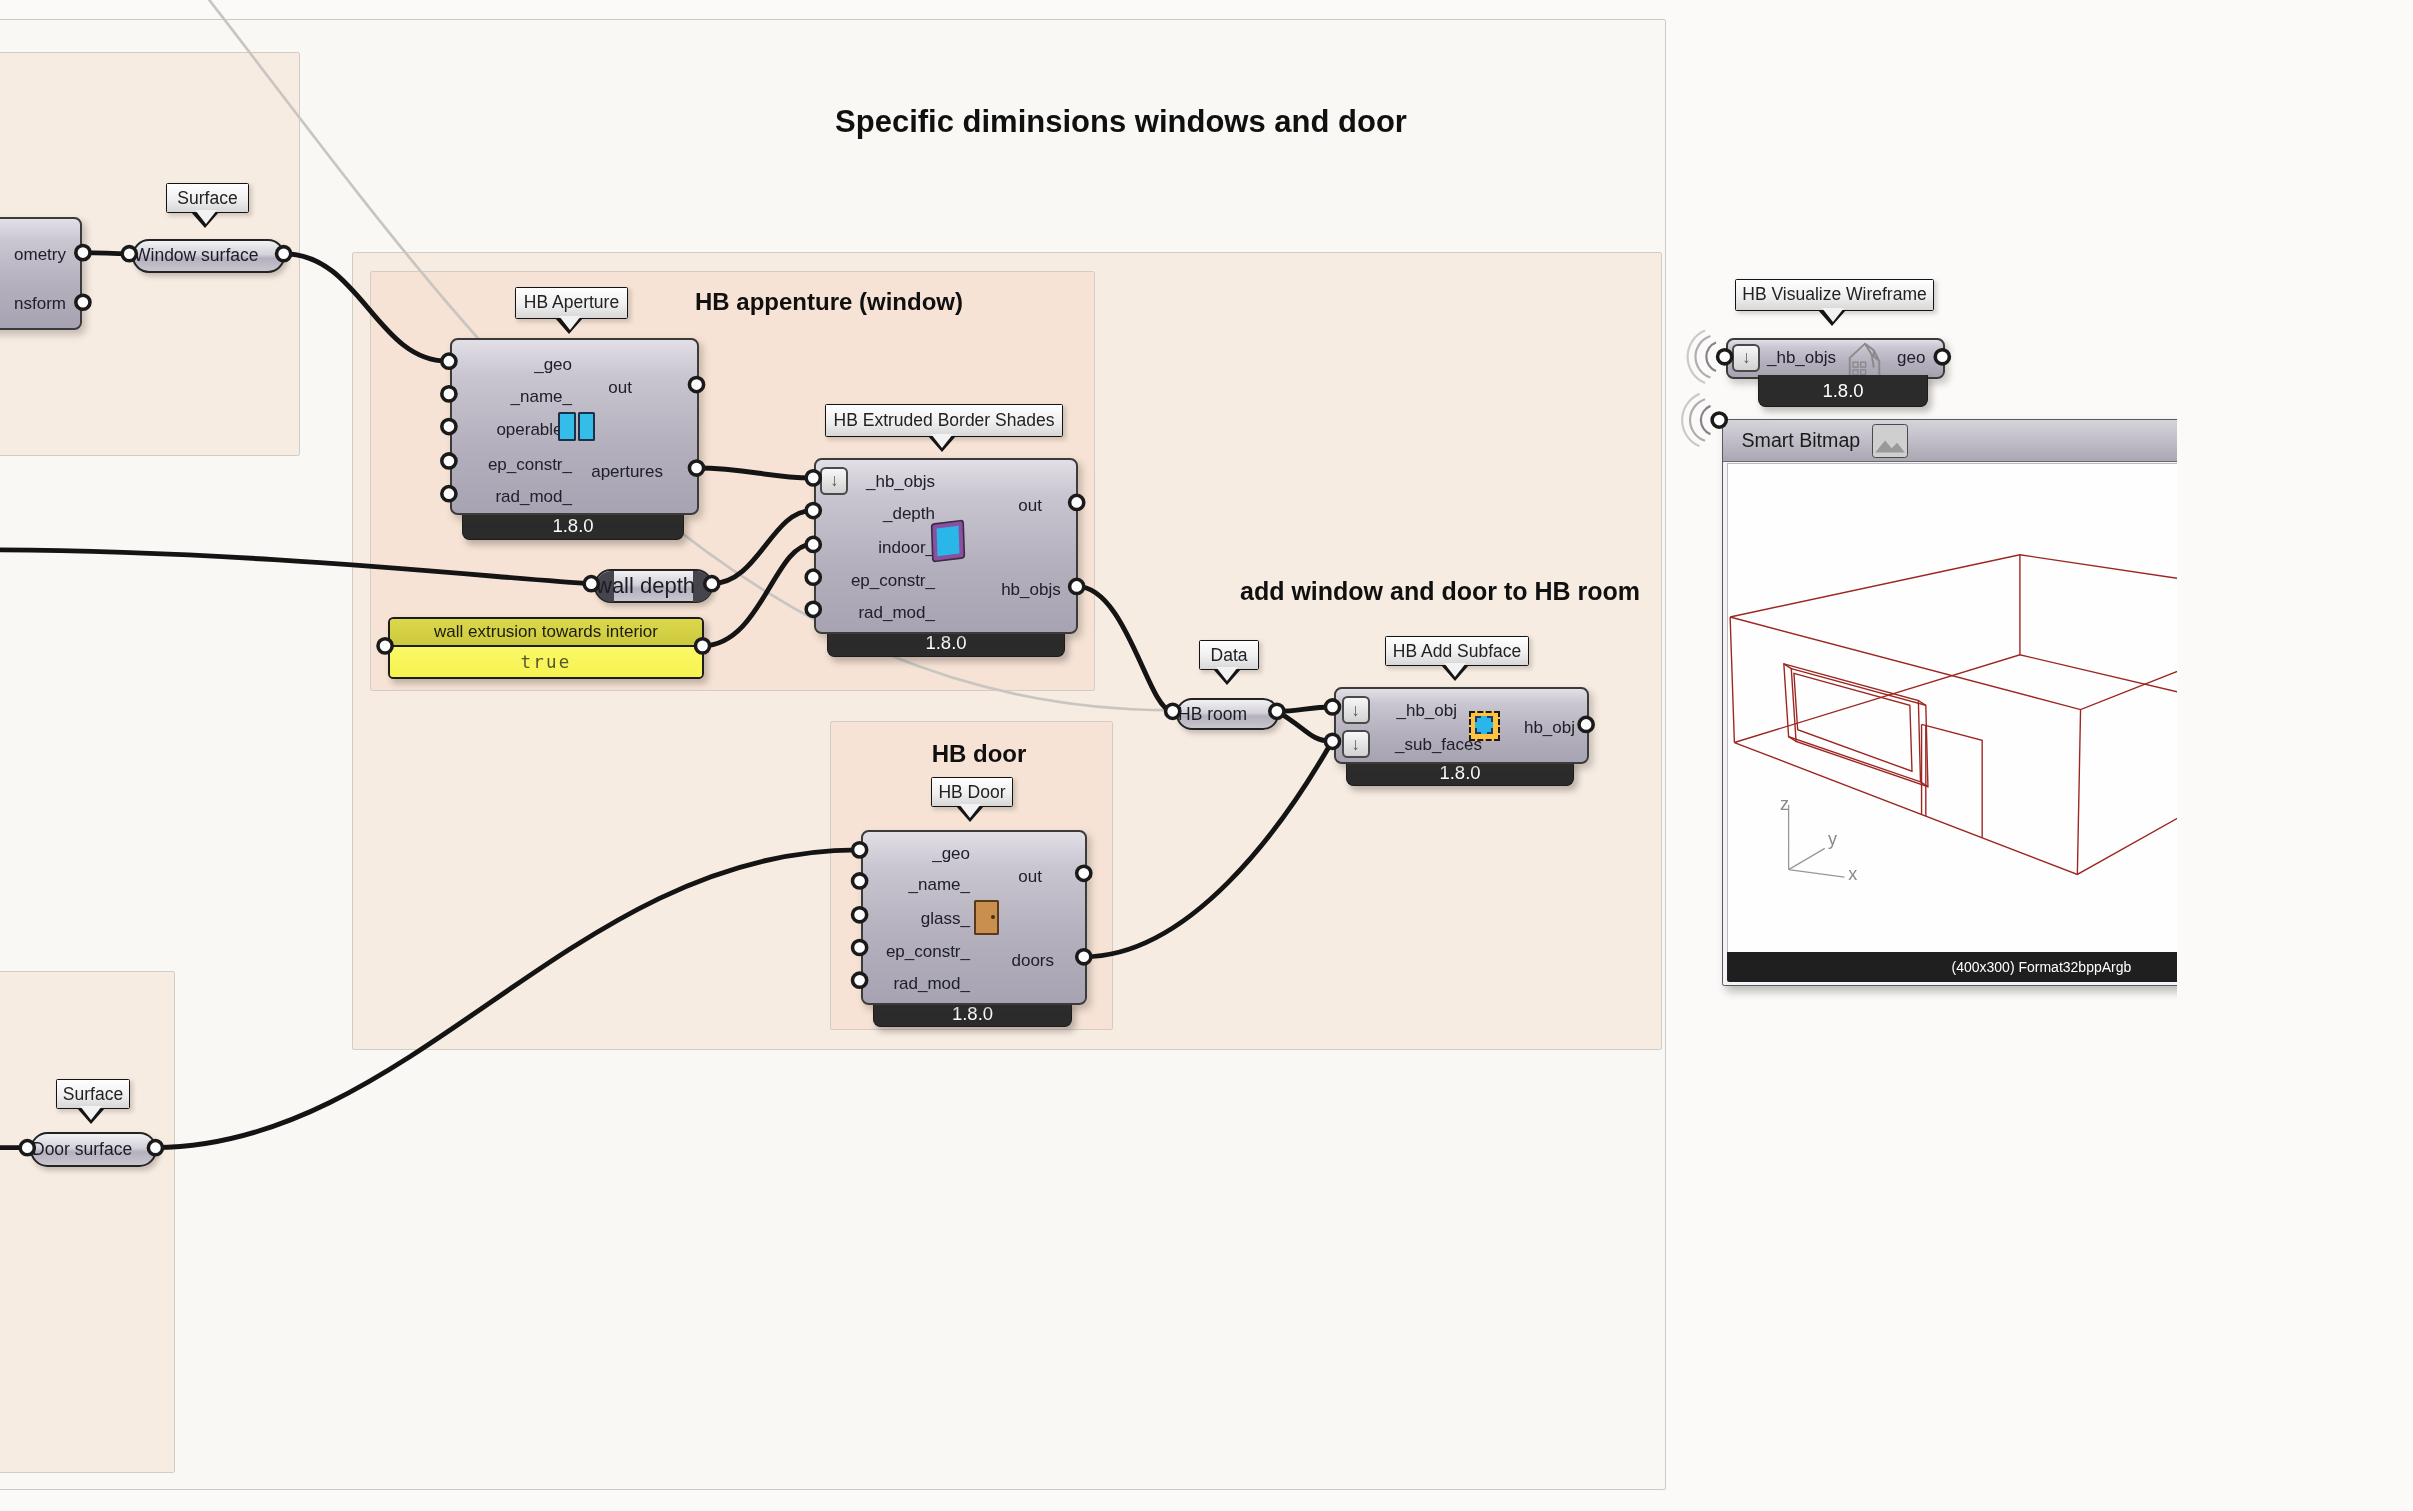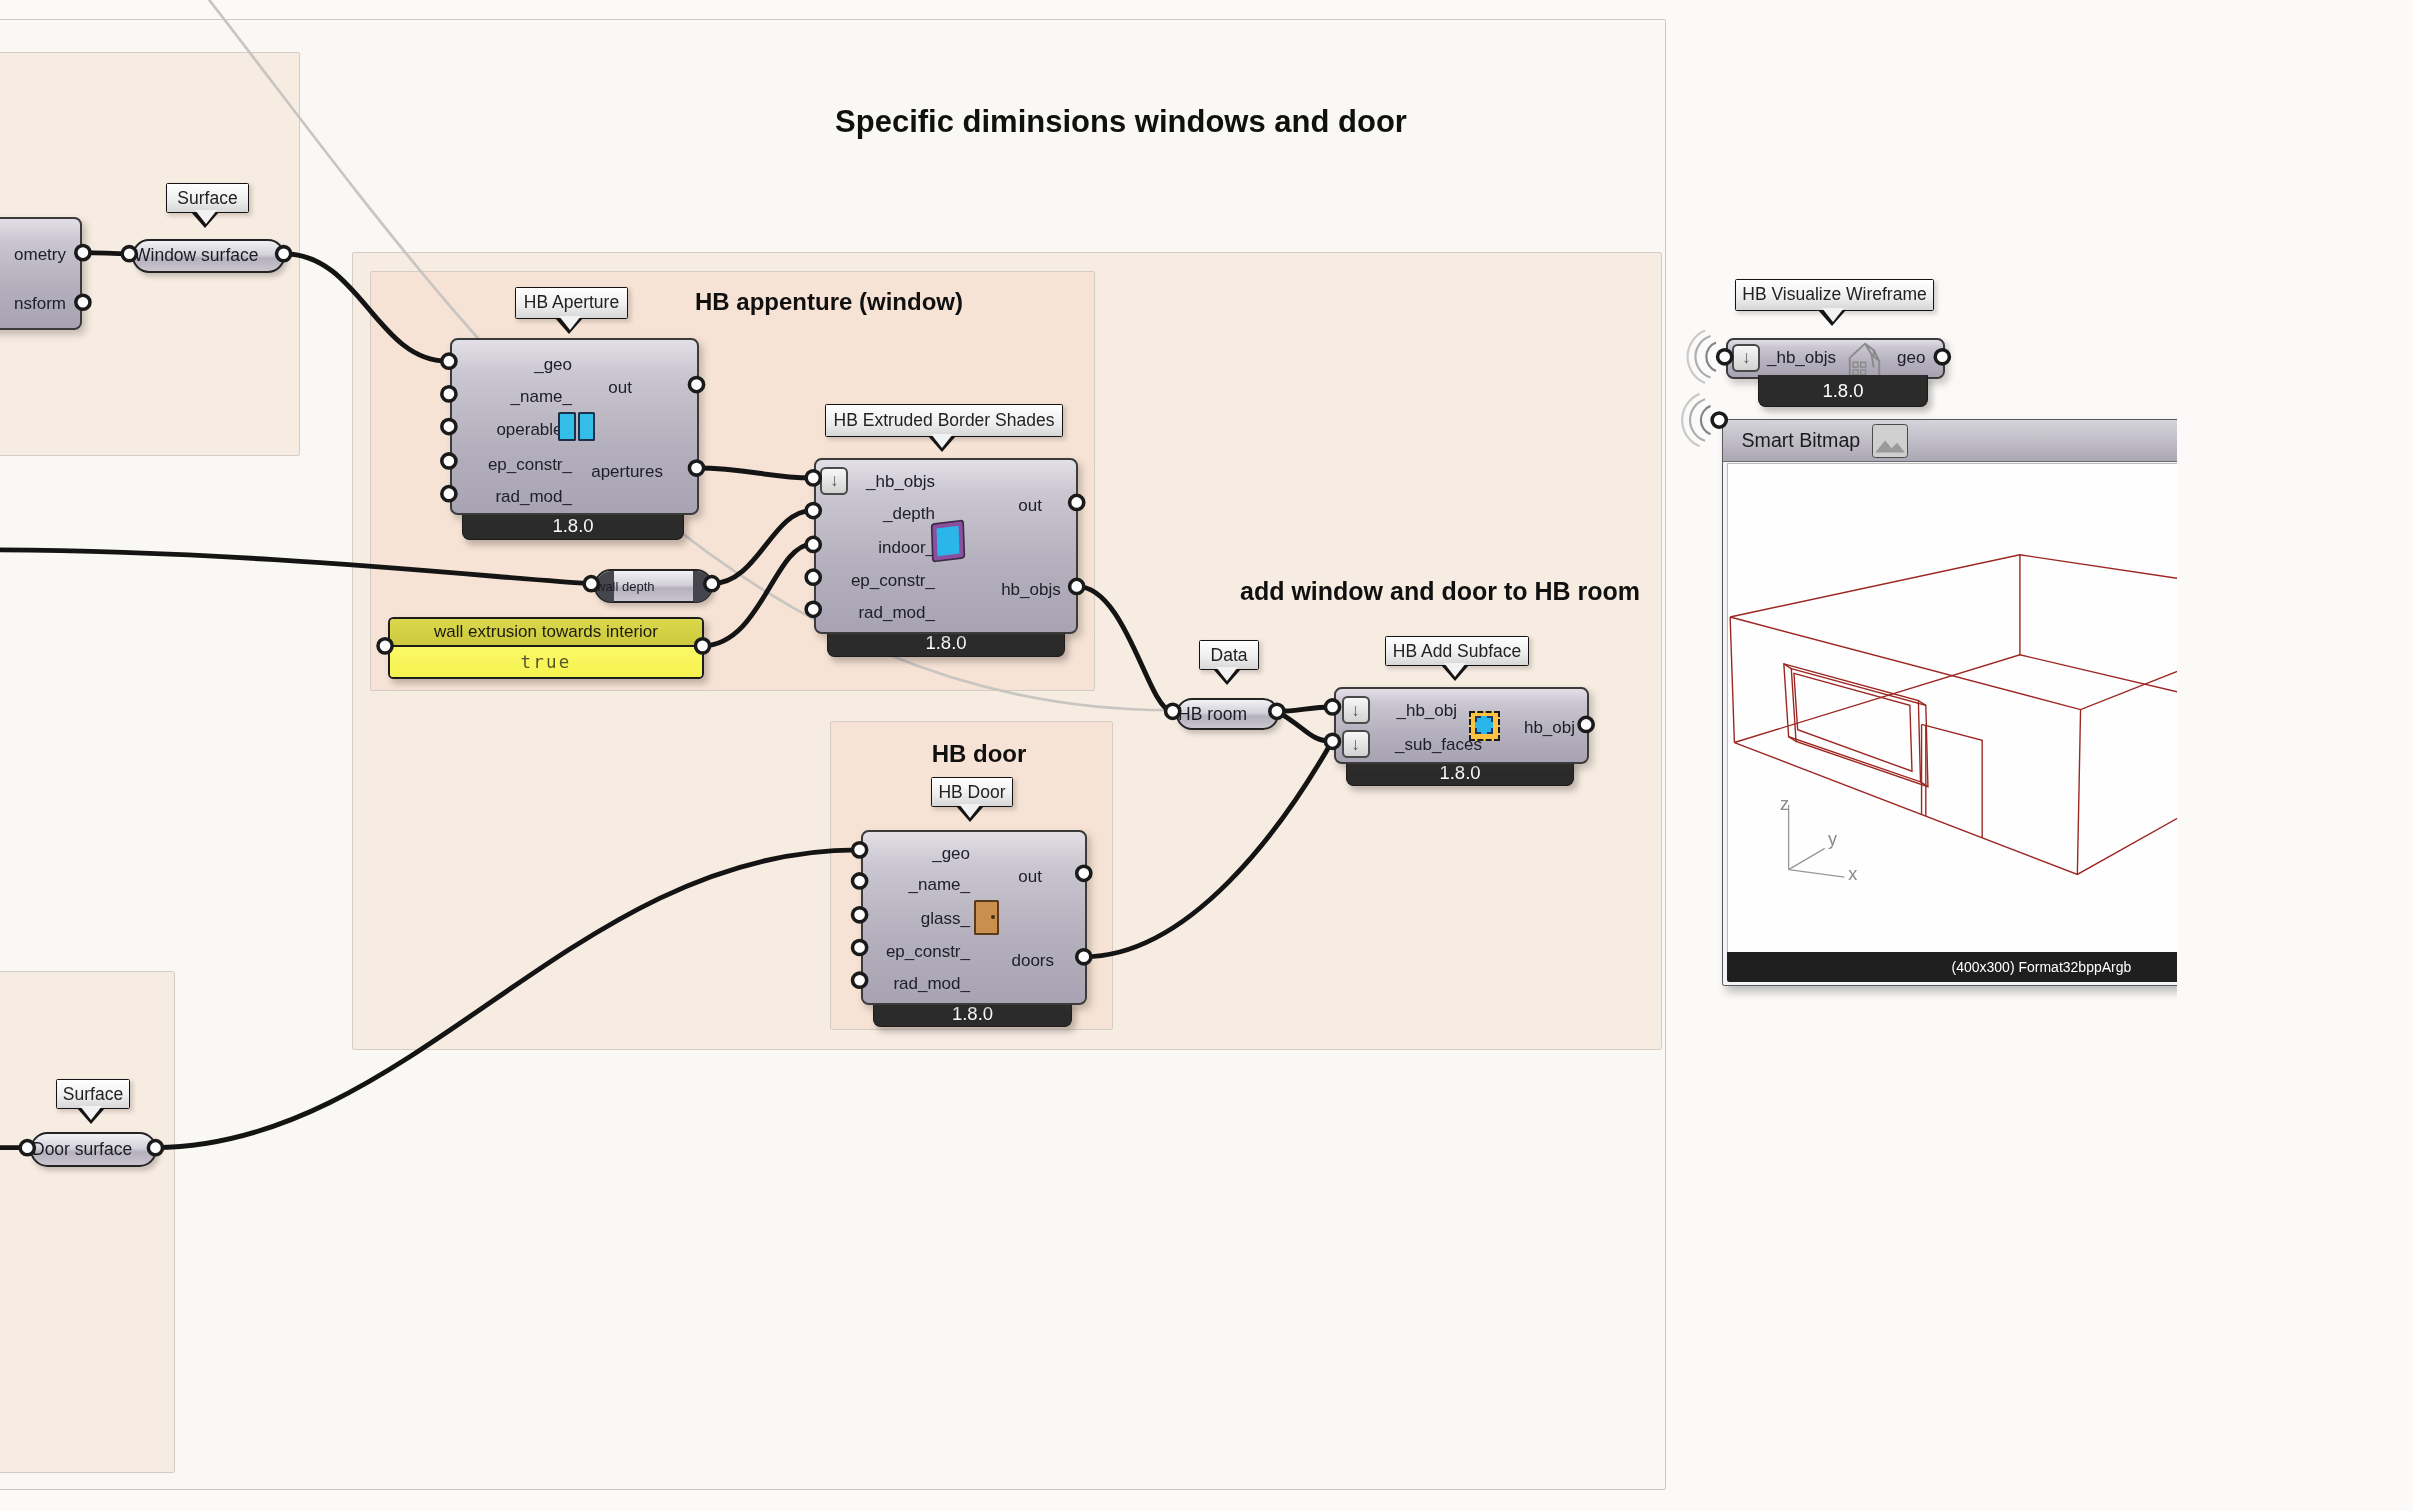--- a/index.html
+++ b/index.html
@@ -144,21 +144,21 @@
     <span class="lbl r" style="right:15.3px;top:120px;">hb_objs</span>
     <div class="icon" style="left:117px;top:63px;width:22px;height:28px;background:#2ab6e8;border:4.9px solid #8a4f9e;border-radius:2.2px;transform:skewY(-5deg) rotate(-2deg);box-shadow:0 0 0 1.6px #3a2a44;"></div>
   </div>
   <div class="ver" style="left:827px;top:630px;width:236px;height:26px;">
     <span>1.8.0</span>
     </div>
 
   <div class="cap" style="left:594px;top:569px;width:115px;height:30px;">
     <div class="endc le"></div>
     <div class="endc ri"></div>
-    <span style="position:relative;z-index:2;font-size:13px;">wall depth</span>
+    <span style="position:relative;z-index:2;font-size:22px;">wall depth</span>
   </div>
 
   <div class="panel" style="left:388px;top:617px;width:312px;height:58px;">
     <div class="ph">
         <span>wall extrusion towards interior</span>
       </div>
     <div class="pv">
         <span>true</span>
       </div>
   </div>

